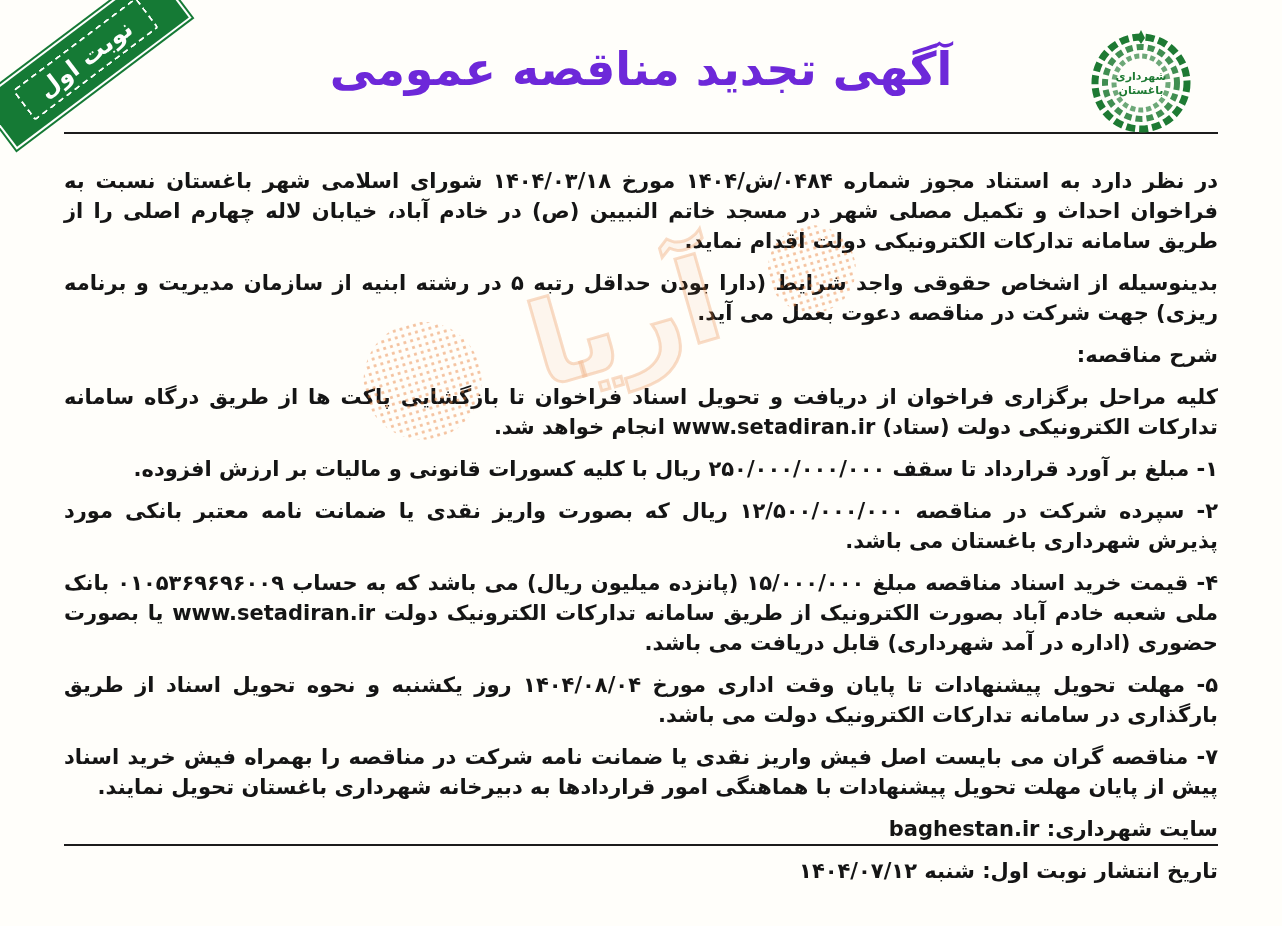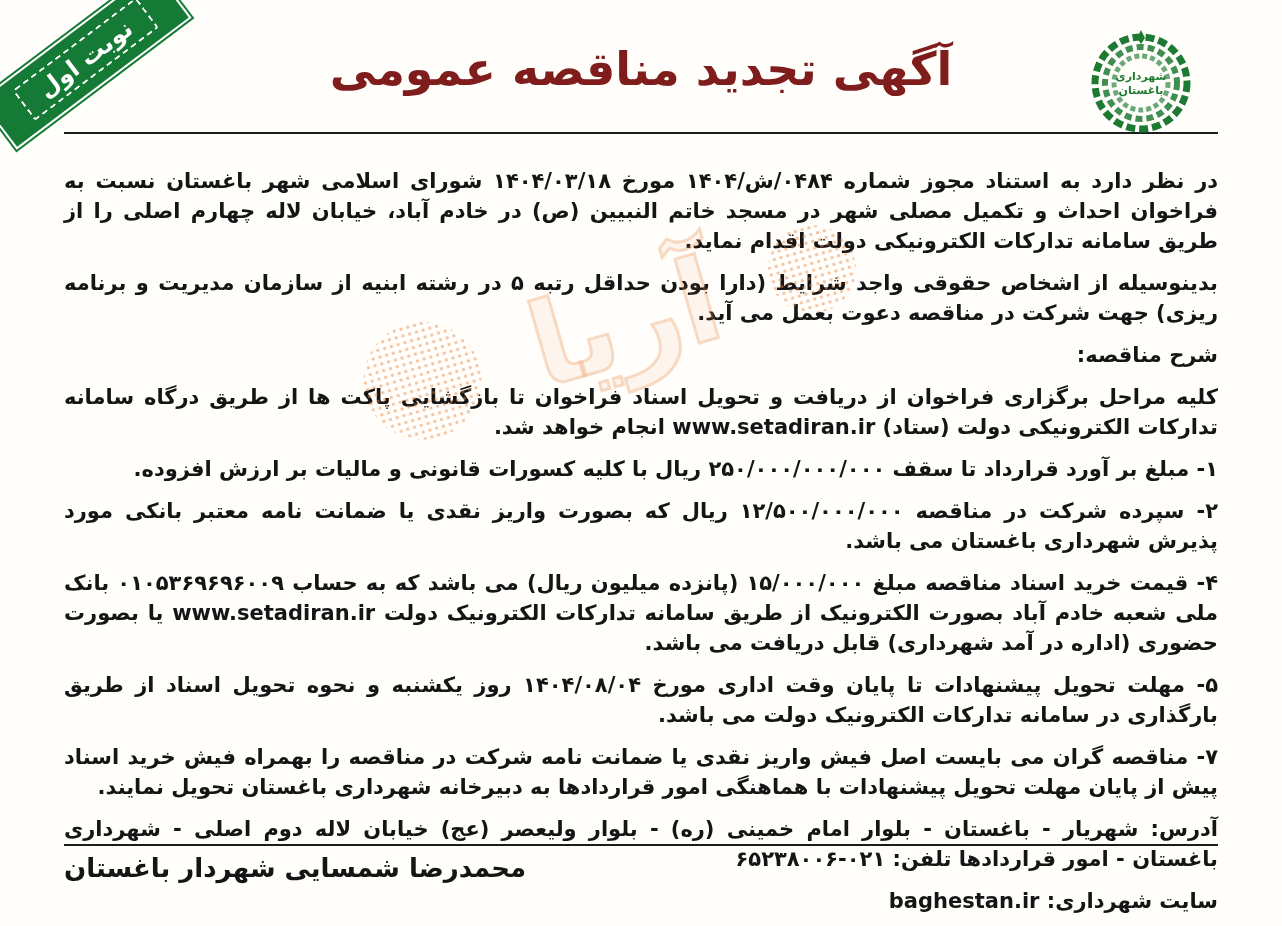--- a/index.html
+++ b/index.html
@@ -14,21 +14,21 @@
   }
 
   
   .header { position:relative; height:148px; }
   .title {
     position:absolute; left:0; right:0; top:42px;
     margin:0;
     text-align:center;
     font-size:46px;
     font-weight:800;
-    color:#7f1d1d;
+    color:#6d28d9;
     letter-spacing:1px;
   }
   .rule {
     position:absolute; left:64px; right:64px;
     height:0; border-top:2.5px solid #1c1c1c;
   }
   .top-rule { top:132px; }
 
   
   .badge {
@@ -137,28 +137,26 @@
   <div class="body">
     <p>در نظر دارد به استناد مجوز شماره ۰۴۸۴/ش/۱۴۰۴ مورخ ۱۴۰۴/۰۳/۱۸ شورای اسلامی شهر باغستان نسبت به فراخوان احداث و تکمیل مصلی شهر در مسجد خاتم النبیین (ص) در خادم آباد، خیابان لاله چهارم اصلی را از طریق سامانه تدارکات الکترونیکی دولت اقدام نماید.</p>
     <p>بدینوسیله از اشخاص حقوقی واجد شرایط (دارا بودن حداقل رتبه ۵ در رشته ابنیه از سازمان مدیریت و برنامه ریزی) جهت شرکت در مناقصه دعوت بعمل می آید.</p>
     <p>شرح مناقصه:</p>
     <p>کلیه مراحل برگزاری فراخوان از دریافت و تحویل اسناد فراخوان تا بازگشایی پاکت ها از طریق درگاه سامانه تدارکات الکترونیکی دولت (ستاد) www.setadiran.ir انجام خواهد شد.</p>
     <p>۱- مبلغ بر آورد قرارداد تا سقف ۲۵۰/۰۰۰/۰۰۰/۰۰۰ ریال با کلیه کسورات قانونی و مالیات بر ارزش افزوده.</p>
     <p>۲- سپرده شرکت در مناقصه ۱۲/۵۰۰/۰۰۰/۰۰۰ ریال که بصورت واریز نقدی یا ضمانت نامه معتبر بانکی مورد پذیرش شهرداری باغستان می باشد.</p>
     <p>۴- قیمت خرید اسناد مناقصه مبلغ ۱۵/۰۰۰/۰۰۰ (پانزده میلیون ریال) می باشد که به حساب ۰۱۰۵۳۶۹۶۹۶۰۰۹ بانک ملی شعبه خادم آباد بصورت الکترونیک از طریق سامانه تدارکات الکترونیک دولت www.setadiran.ir یا بصورت حضوری (اداره در آمد شهرداری) قابل دریافت می باشد.</p>
     <p>۵- مهلت تحویل پیشنهادات تا پایان وقت اداری مورخ ۱۴۰۴/۰۸/۰۴ روز یکشنبه و نحوه تحویل اسناد از طریق بارگذاری در سامانه تدارکات الکترونیک دولت می باشد.</p>
     <p>۷- مناقصه گران می بایست اصل فیش واریز نقدی یا ضمانت نامه شرکت در مناقصه را بهمراه فیش خرید اسناد پیش از پایان مهلت تحویل پیشنهادات با هماهنگی امور قراردادها به دبیرخانه شهرداری باغستان تحویل نمایند.</p>
-    <p>آدرس: شهریار - باغستان - بلوار امام خمینی (ره) - بلوار ولیعصر (عج) خیابان لاله دوم اصلی - شهرداری باغستان - امور قراردادها تلفن: ۰۲۱-۶۵۲۳۸۰۰۶</p>
     <p>سایت شهرداری: baghestan.ir</p>
     <p>تاریخ انتشار نوبت اول: شنبه ۱۴۰۴/۰۷/۱۲</p>
 
   </div>
 
   <div class="rule bottom-rule"></div>
-  <div class="signature">محمدرضا شمسایی  شهردار باغستان</div>
 
   <div class="watermark">
     <div class="wm-band">
       <div class="wm-circle small"></div>
       <div class="wm-text">آریا</div>
       <div class="wm-circle"></div>
     </div>
   </div>
 
 </div>

